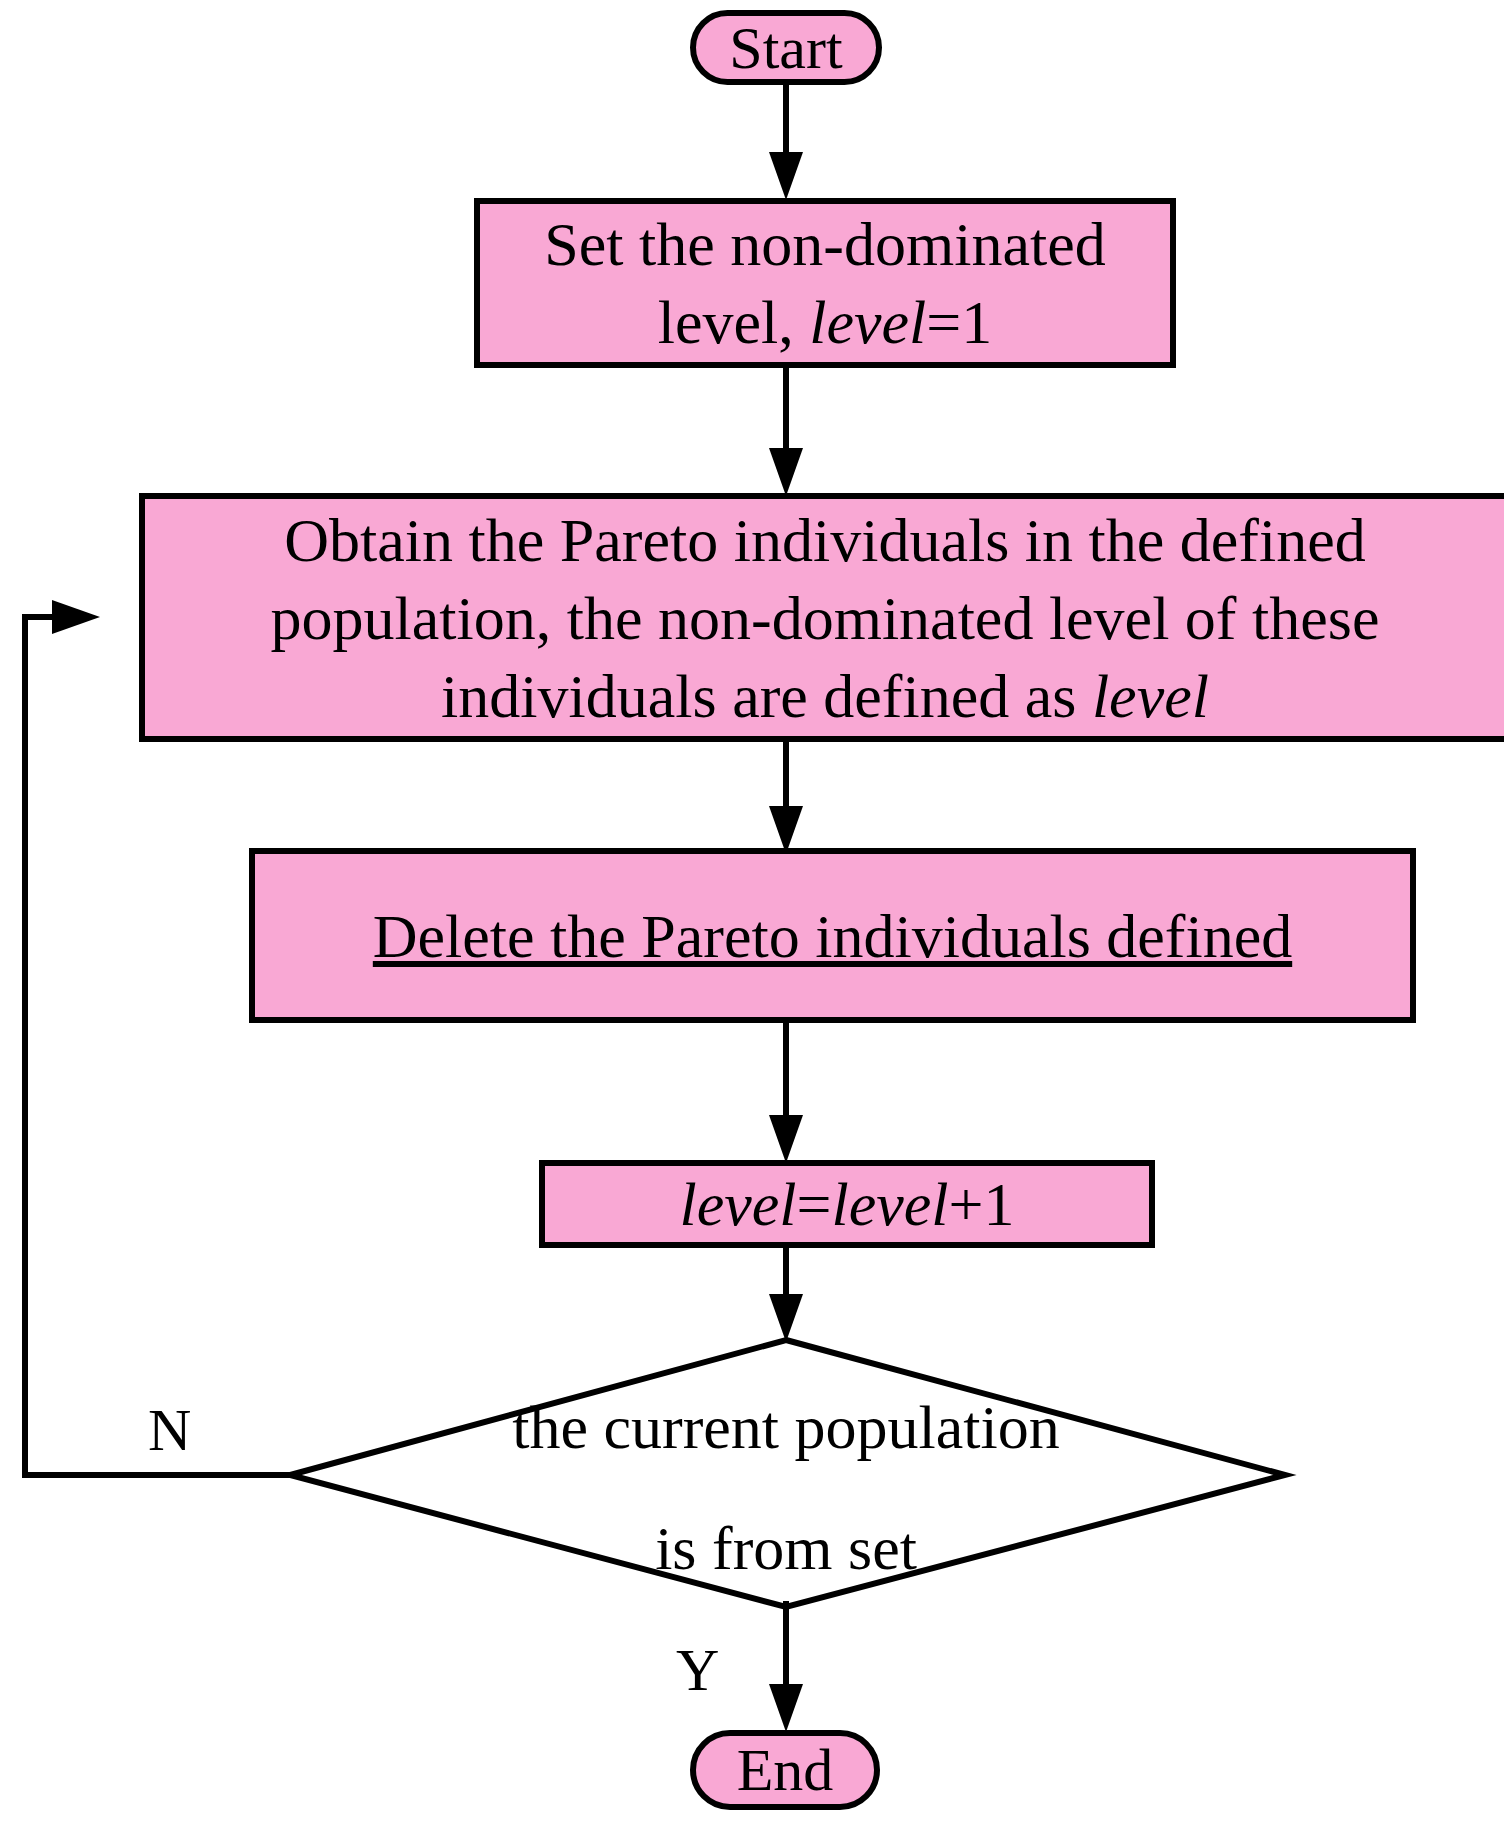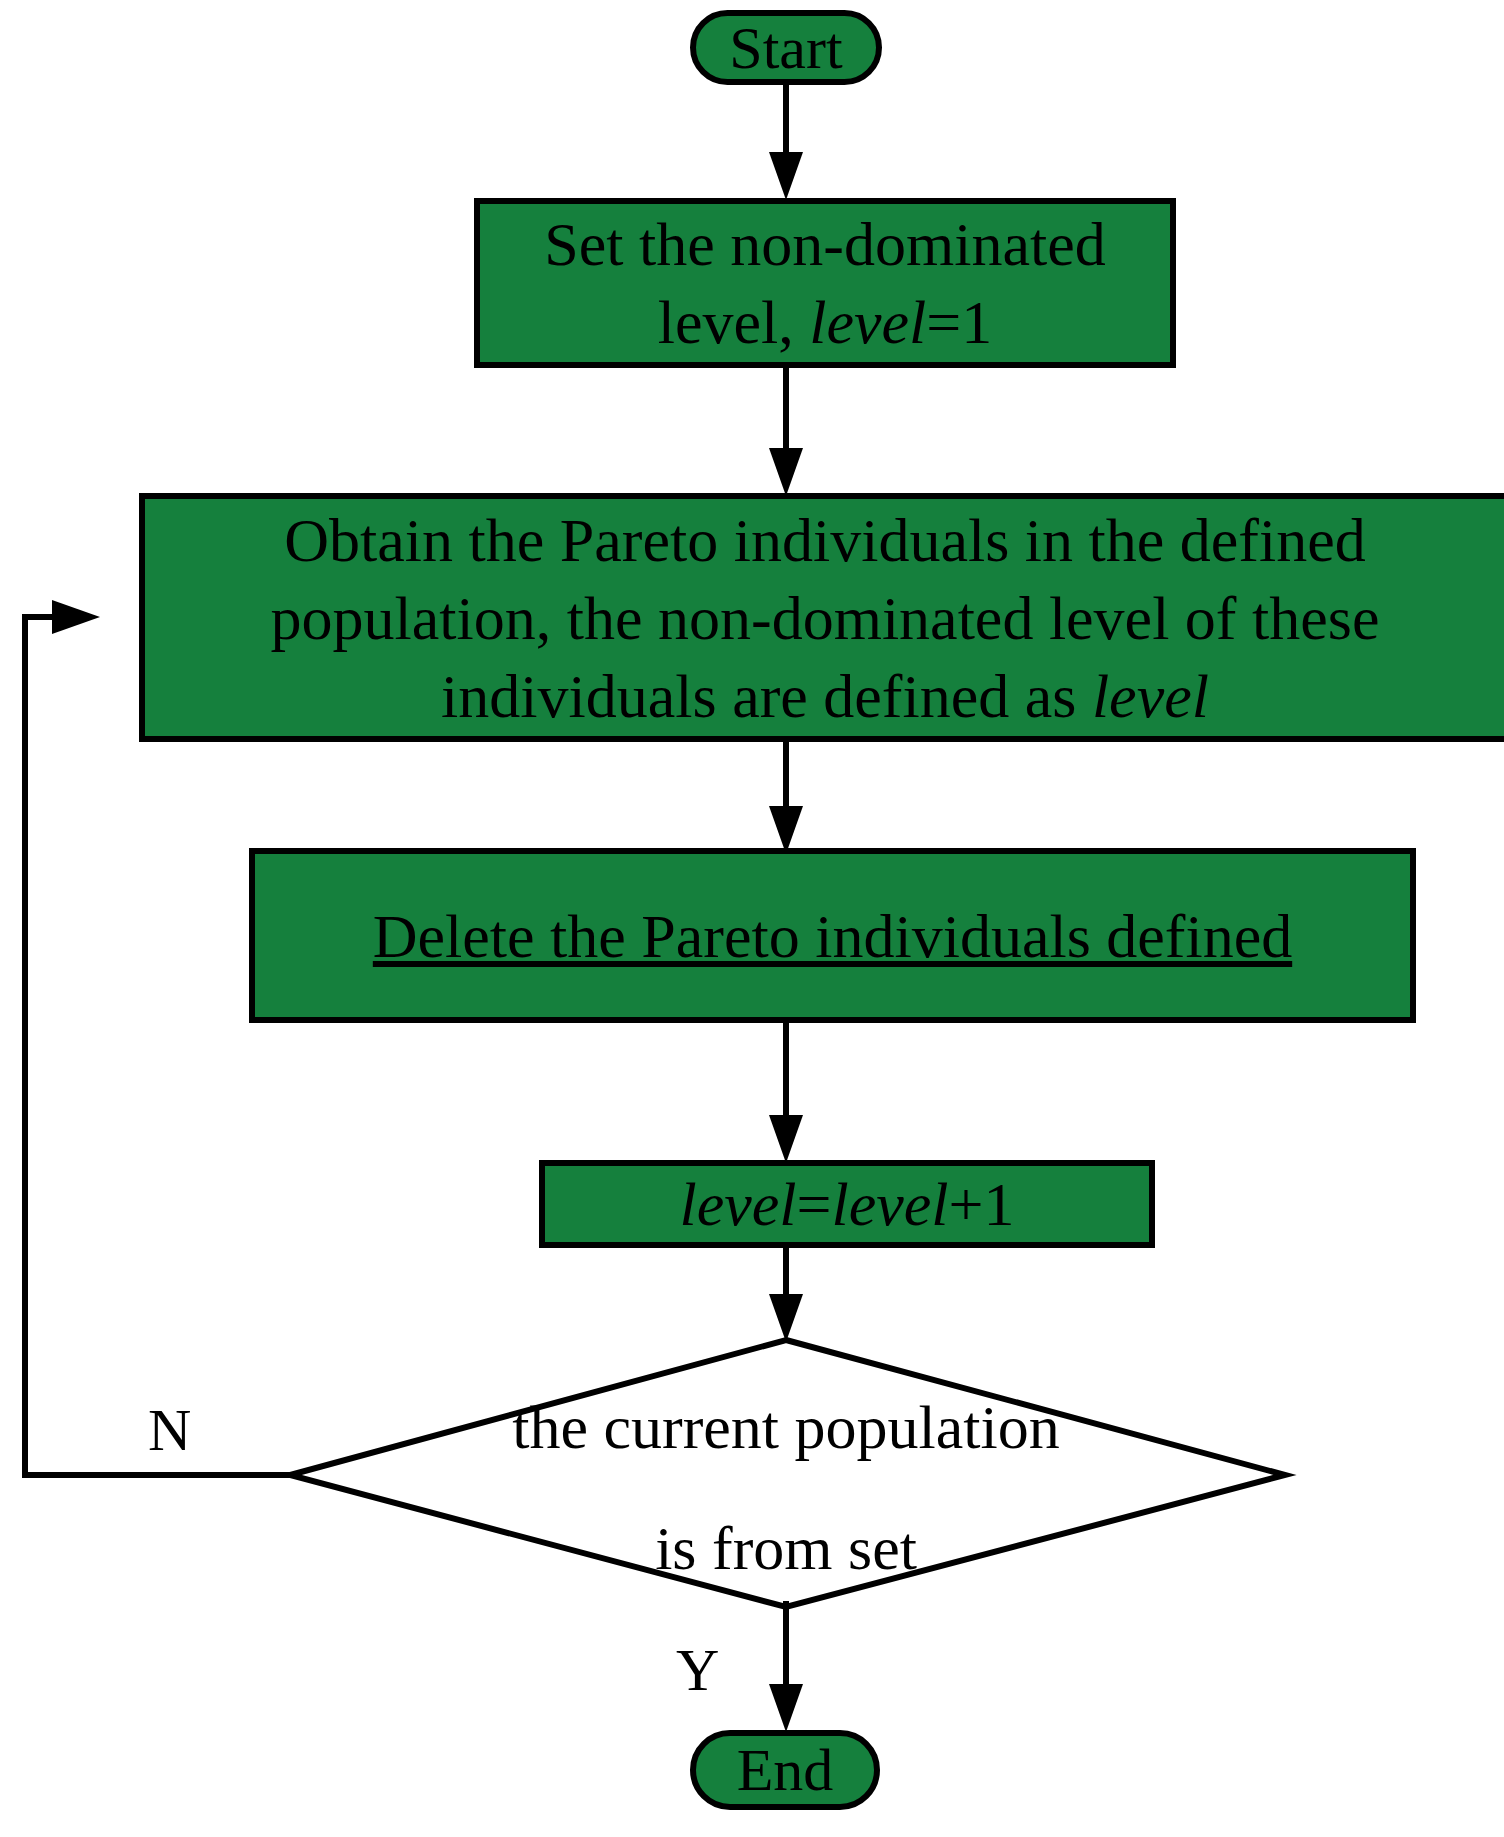--- a/index.html
+++ b/index.html
@@ -8,21 +8,21 @@
     width:1504px;height:1837px;
     background:#ffffff;
     color:#000000;
     font-family:"Liberation Serif","DejaVu Serif",serif;
     overflow:hidden;
   }
   #connectors{position:absolute;left:0;top:0;width:1504px;height:1837px;}
   .node{
     position:absolute;box-sizing:border-box;
     display:flex;flex-direction:column;justify-content:center;align-items:center;
-    text-align:center;background:#15803d;
+    text-align:center;background:#f9a8d4;
   }
   .process{border:6px solid #000000;margin-left:39px;}
   .terminator{border:6px solid #000000;border-radius:44px;}
   .decision-text{position:absolute;box-sizing:border-box;display:flex;flex-direction:column;
     justify-content:center;align-items:center;text-align:center;background:transparent;}
   .line{white-space:nowrap;font-size:62px;line-height:78px;}
   .decision-text .line{line-height:82px;}
   .terminator .line{font-size:60px;line-height:64px;}
   .it{font-style:italic;}
   .branch-label{position:absolute;font-size:60px;line-height:60px;}

